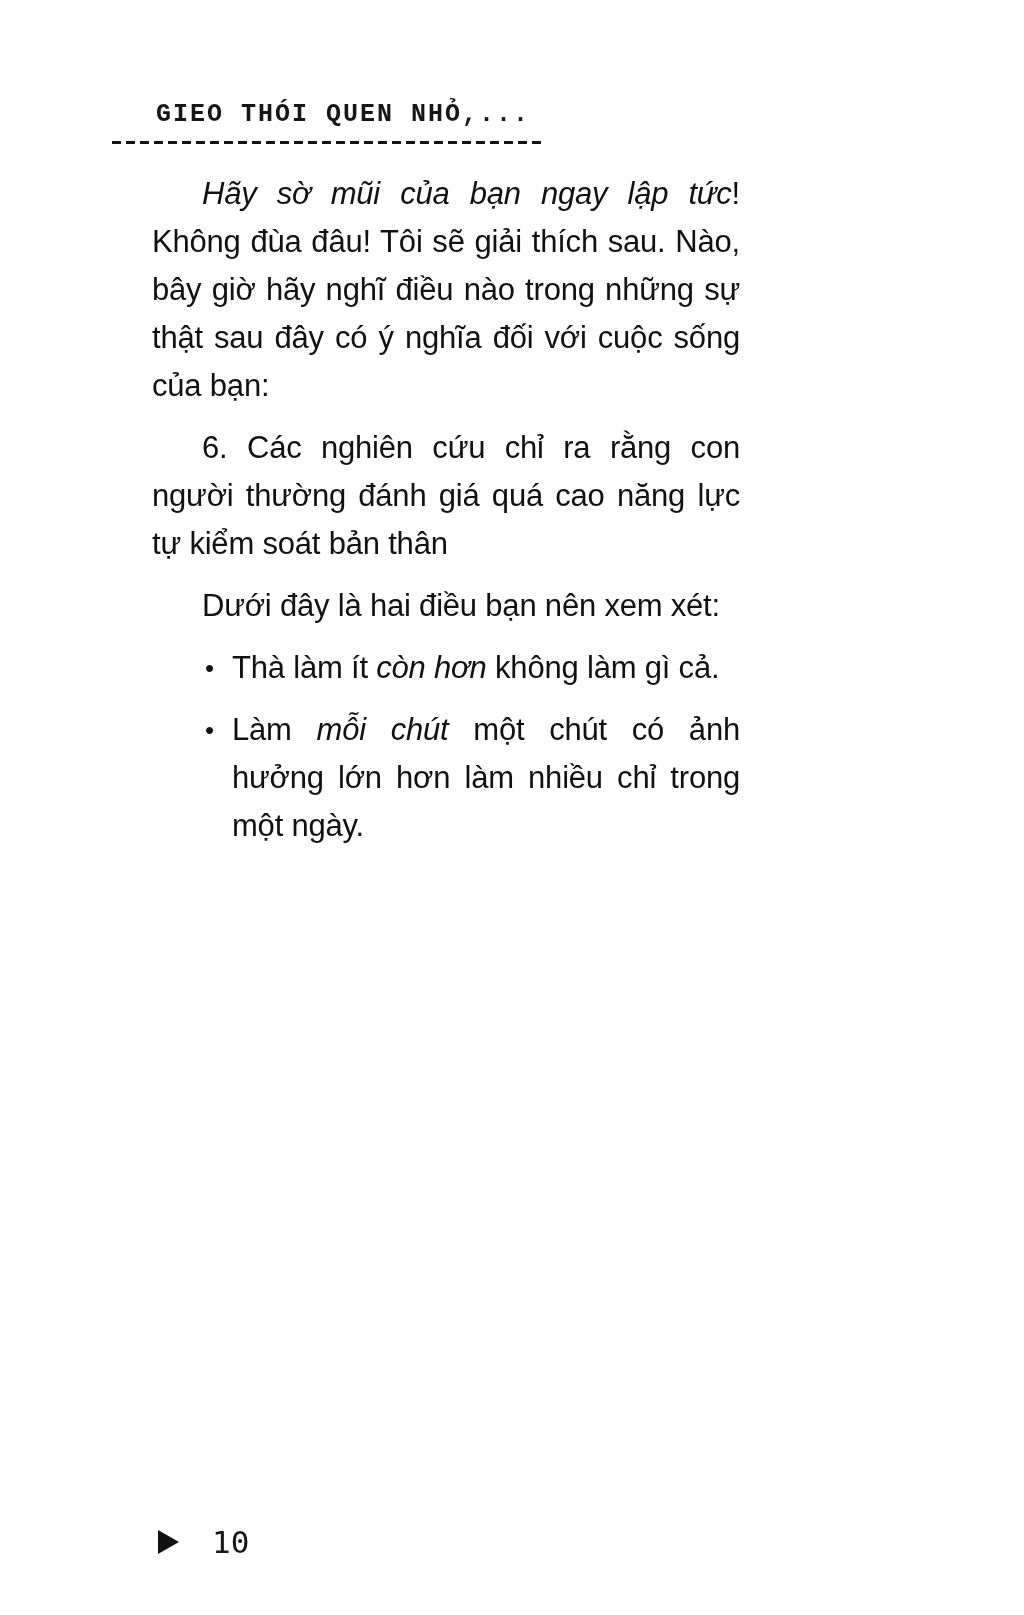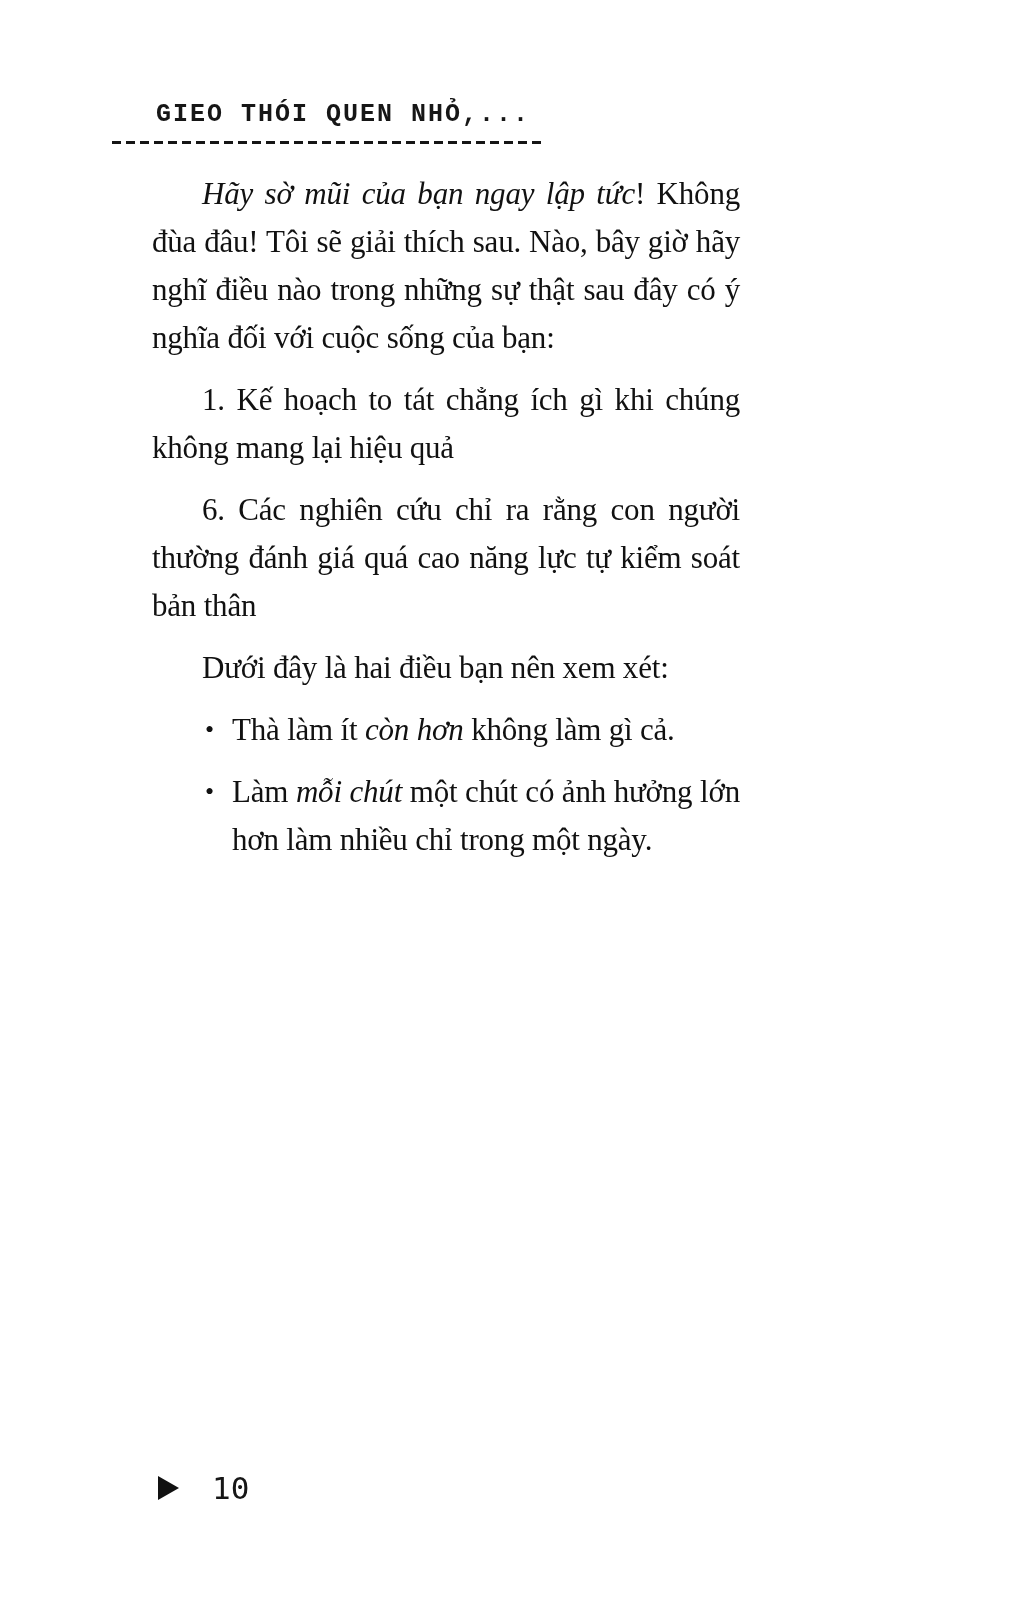--- a/index.html
+++ b/index.html
@@ -30,21 +30,21 @@
   .header-divider {
     margin-left: -40px;
     margin-top: 12px;
     width: 432px;
     height: 3px;
     background: repeating-linear-gradient(90deg, #151515 0px, #151515 9px, transparent 9px, transparent 14px);
   }
   
   .content {
     margin-top: 26px;
-    font-family: Liberation Serif, serif;
+    font-family: Liberation Sans, sans-serif;
     font-size: 31px;
     line-height: 48px;
     text-align: justify;
     letter-spacing: -0.2px;
   }
   .content p {
     margin: 0 0 14px 0;
     text-indent: 50px;
   }
   .content p.bullet {
@@ -58,21 +58,21 @@
     top: 0;
     font-size: 26px;
   }
   .content i {
     font-style: italic;
   }
   
   .footer {
     position: absolute;
     left: 158px;
-    top: 1470px;
+    top: 1524px;
     display: flex;
     align-items: center;
   }
   .page-marker-icon {
     width: 0;
     height: 0;
     border-left: 21px solid #111111;
     border-top: 12px solid transparent;
     border-bottom: 12px solid transparent;
     display: inline-block;
@@ -88,21 +88,20 @@
 <body>
 
 <div class="page">
 
   <div class="running-header">GIEO THÓI QUEN NHỎ,...</div>
 
   <div class="header-divider"></div>
 
   <div class="content">
       <p><i>Hãy sờ mũi của bạn ngay lập tức</i>! Không đùa đâu! Tôi sẽ giải thích sau. Nào, bây giờ hãy nghĩ điều nào trong những sự thật sau đây có ý nghĩa đối với cuộc sống của bạn:</p>
-      <p>1. Kế hoạch to tát chẳng ích gì khi chúng không mang lại hiệu quả</p>
       <p>6. Các nghiên cứu chỉ ra rằng con người thường đánh giá quá cao năng lực tự kiểm soát bản thân</p>
       <p>Dưới đây là hai điều bạn nên xem xét:</p>
       <p class="bullet"><span class="bullet-marker">•</span>Thà làm ít <i>còn hơn</i> không làm gì cả.</p>
       <p class="bullet"><span class="bullet-marker">•</span>Làm <i>mỗi chút</i> một chút có ảnh hưởng lớn hơn làm nhiều chỉ trong một ngày.</p>
     </div>
 
   <div class="footer">
     <span class="page-marker-icon"></span>
     <span class="page-number">10</span>
   </div>

